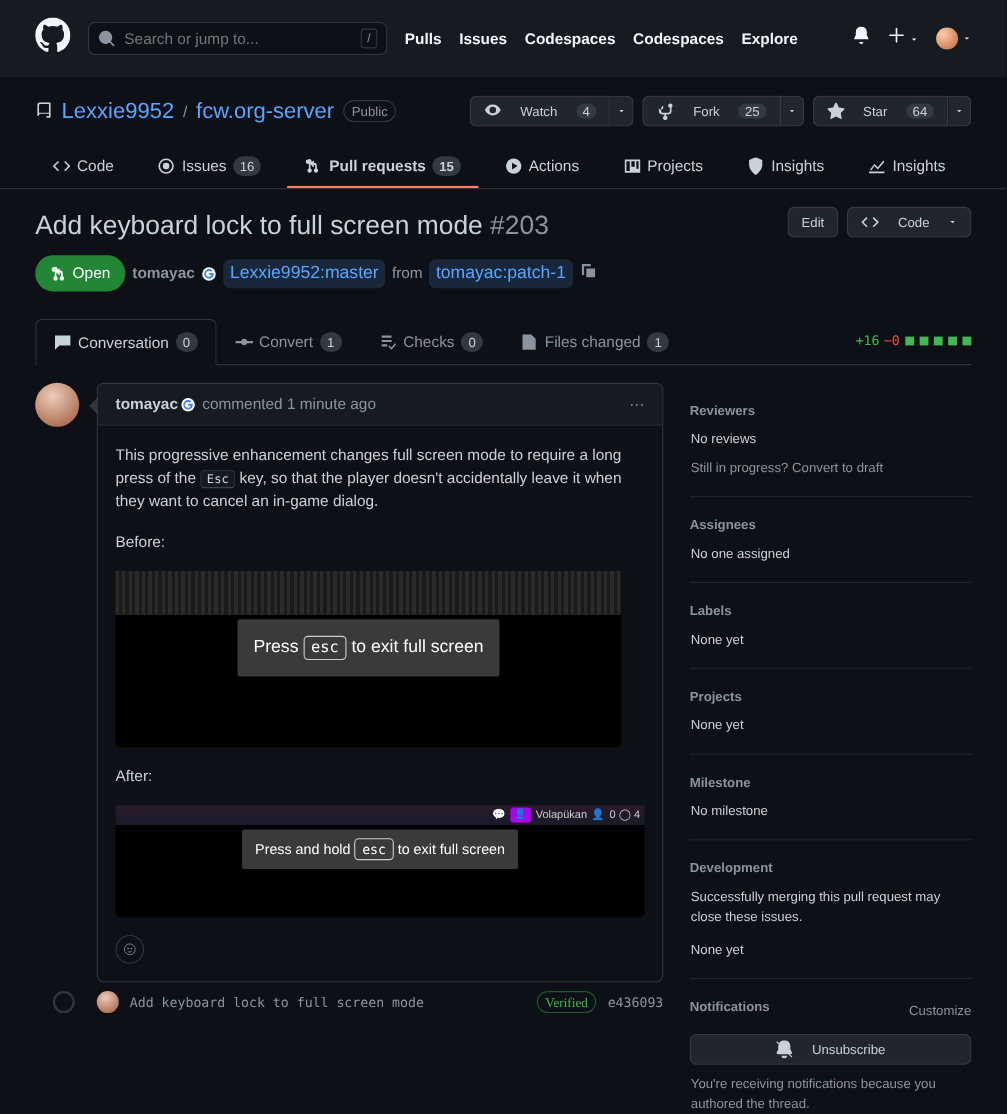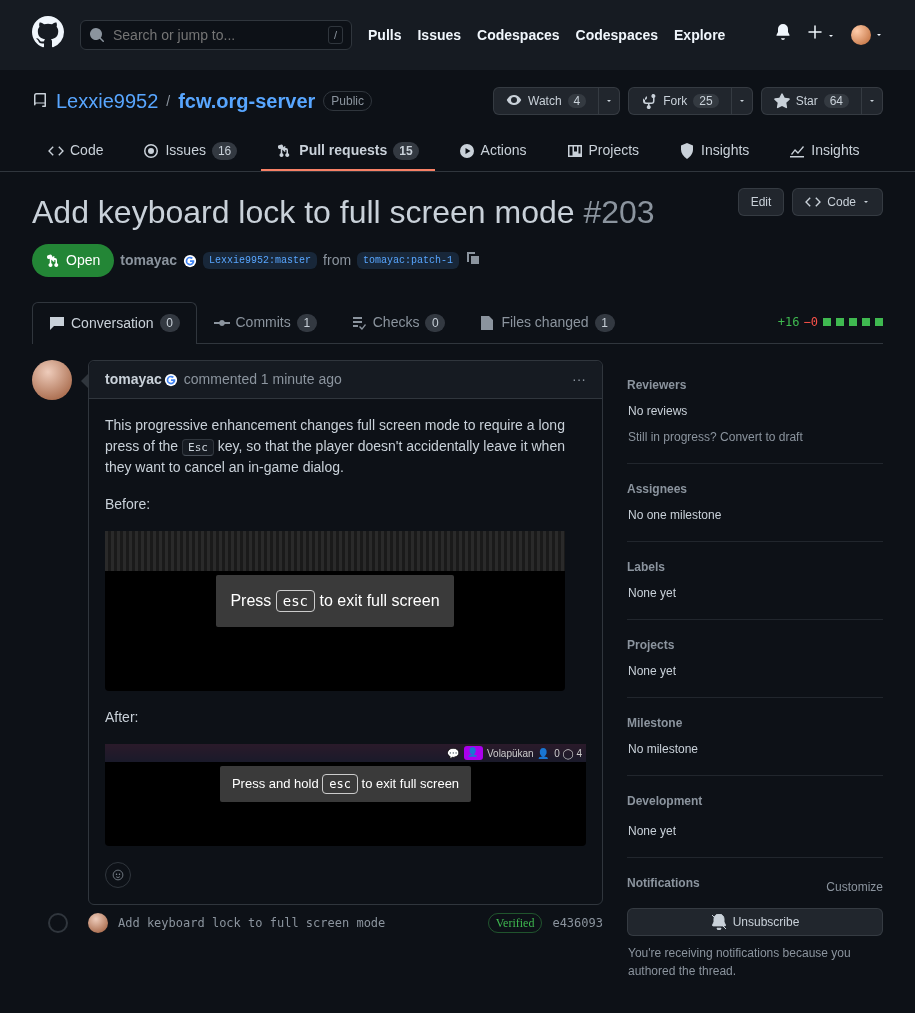--- a/index.html
+++ b/index.html
@@ -29,41 +29,41 @@
   .top-right{margin-left:auto;display:flex;align-items:center;gap:16px;color:#f0f6fc}
   .avatar{width:20px;height:20px;border-radius:50%;background:linear-gradient(135deg,#6f42c1,#f66a0a)}
 
   
   .repo-head{padding:16px 32px 0;border-bottom:1px solid var(--border);background:var(--bg)}
   .repo-title-row{display:flex;align-items:center;gap:8px;flex-wrap:wrap}
   .repo-title-row .sep{color:var(--muted)}
   .repo-title-row a{font-size:20px}
   .vis-badge{border:1px solid var(--border);color:var(--muted);font-size:12px;padding:0 7px;border-radius:2em;line-height:18px}
   .repo-actions{margin-left:auto;display:flex;gap:8px}
-  .btn{background:#21262d;border:1px solid rgba(240,246,252,.1);color:var(--text);font-size:12px;padding:4px 12px;border-radius:6px;display:inline-flex;align-items:center;gap:6px;cursor:pointer;height:28px;font-weight:500}
+  .btn{background:#21262d;border:1px solid rgba(240,246,252,.1);color:var(--text);font-size:12px;padding:4px 12px;border-radius:6px;display:inline-flex;align-items:center;gap:17px;cursor:pointer;height:28px;font-weight:500}
   .btn .count{background:rgba(110,118,129,.25);padding:0 6px;border-radius:2em;font-size:12px;font-weight:500}
   .btn-group{display:flex}
   .btn-group .btn:first-child{border-top-right-radius:0;border-bottom-right-radius:0}
   .btn-group .btn.drop{border-top-left-radius:0;border-bottom-left-radius:0;border-left:0;padding:4px 6px}
 
   .repo-tabs{display:flex;gap:8px;margin-top:16px;overflow-x:auto}
   .repo-tabs .tab{display:flex;align-items:center;gap:6px;padding:8px 16px;color:var(--text);font-size:14px;border-bottom:2px solid transparent;cursor:pointer;white-space:nowrap}
   .repo-tabs .tab.active{border-bottom-color:#f78166;font-weight:600}
   .counter{background:rgba(110,118,129,.4);color:var(--text);font-size:12px;padding:0 6px;border-radius:2em;line-height:18px;min-width:20px;text-align:center}
 
   
   .container{padding:16px 32px;max-width:1280px}
   .pr-head{display:flex;align-items:flex-start;gap:16px;flex-wrap:wrap}
-  .pr-title{font-size:32px;font-weight:400;margin:0 0 8px;color:var(--text)}
+  .pr-title{font-size:24px;font-weight:400;margin:0 0 8px;color:var(--text)}
   .pr-title .num{color:var(--muted);font-weight:300}
   .pr-actions{display:flex;gap:8px;margin-left:auto}
   .state-badge{background:var(--green);color:#fff;padding:6px 14px;border-radius:2em;font-weight:500;display:inline-flex;align-items:center;gap:4px}
   .merge-line{display:flex;align-items:center;gap:6px;flex-wrap:wrap;color:var(--muted);margin-bottom:16px}
   .merge-line strong{color:var(--muted);font-weight:600}
-  code.branch{background:rgba(88,166,255,.15);color:var(--link);padding:1px 6px;border-radius:6px;font-family:Liberation Mono, monospace;font-size:10px}
+  code.branch{background:rgba(88,166,255,.15);color:var(--link);padding:1px 6px;border-radius:6px;font-family:Liberation Sans, sans-serif;font-size:16px}
 
   .tabnav{display:flex;border-bottom:1px solid var(--border);margin-top:8px;align-items:center}
   .tabnav .tnav{padding:10px 16px;display:flex;align-items:center;gap:6px;border:1px solid transparent;border-bottom:0;cursor:pointer;border-top-left-radius:6px;border-top-right-radius:6px;color:var(--muted)}
   .tabnav .tnav.active{background:var(--bg);border-color:var(--border);color:var(--text);margin-bottom:-1px}
   .diffstat{margin-left:auto;font-family:ui-monospace,monospace;font-size:12px;display:flex;align-items:center;gap:4px}
   .diffstat .plus{color:var(--green2)}
   .diffstat .minus{color:var(--red)}
   .diffstat .sq{display:inline-block;width:8px;height:8px;margin-left:1px}
   .diffstat .sq.g{background:var(--green2)}
 
@@ -152,21 +152,21 @@
   </div>
 </header>
 
 <div class="repo-head">
   <div class="repo-title-row">
     <svg width="16" height="16" viewBox="0 0 16 16" fill="#8b949e">
         <path d="M2 2.5A2.5 2.5 0 0 1 4.5 0h8.75a.75.75 0 0 1 .75.75v12.5a.75.75 0 0 1-.75.75h-2.5a.75.75 0 0 1 0-1.5h1.75v-2h-8a1 1 0 0 0-1 1v.25a.75.75 0 0 1-1.5 0v-9zm1.5 0v7.05c.32-.1.66-.15 1-.15h8V1.5H4.5a1 1 0 0 0-1 1z"></path>
       </svg>
     <a>Lexxie9952</a>
     <span class="sep">/</span>
-    <a style="font-weight:700">fcw.org-server</a>
+    <a style="font-weight:400">fcw.org-server</a>
     <span class="vis-badge">Public</span>
     <div class="repo-actions">
       <div class="btn-group">
         <button class="btn">
             <svg width="16" height="16" viewBox="0 0 16 16">
               <path d="M8 2c3 0 5.6 1.8 7 4.5a1 1 0 0 1 0 1C13.6 10.2 11 12 8 12s-5.6-1.8-7-4.5a1 1 0 0 1 0-1C2.4 3.8 5 2 8 2zm0 2a3 3 0 1 0 0 6 3 3 0 0 0 0-6z"></path>
             </svg>
             <span>Watch</span>
             <span class="count">4</span>
           </button>
@@ -298,21 +298,21 @@
         <svg width="16" height="16" viewBox="0 0 16 16">
           <path d="M1 2h14v9H5l-4 4V2z"></path>
         </svg>
         <span>Conversation</span>
         <span class="counter">0</span>
       </div>
     <div class="tnav">
         <svg width="16" height="16" viewBox="0 0 16 16">
           <path d="M8 5a3 3 0 0 0-2.8 2H0v2h5.2a3 3 0 0 0 5.6 0H16V7h-5.2A3 3 0 0 0 8 5z"></path>
         </svg>
-        <span>Commits</span>
+        <span>Convert</span>
         <span class="counter">1</span>
       </div>
     <div class="tnav">
         <svg width="16" height="16" viewBox="0 0 16 16">
           <path d="M2 2h9v2H2V2zm0 4h9v2H2V6zm0 4h5v2H2v-2zm12-1l-3 4-2-2-1 1 3 3 4-5-1-1z"></path>
         </svg>
         <span>Checks</span>
         <span class="counter">0</span>
       </div>
     <div class="tnav">
@@ -392,36 +392,37 @@
     </div>
 
     <aside class="sidebar">
       <div class="side-block">
         <h4>Reviewers</h4>
         <p>No reviews</p>
         <p style="margin-top:8px"><span class="muted">Still in progress?</span> <a style="color:var(--muted)">Convert to draft</a></p>
       </div>
       <div class="side-block">
         <h4>Assignees</h4>
-        <p>No one milestone</p>
+        <p>No one assigned</p>
       </div>
       <div class="side-block">
         <h4>Labels</h4>
         <p>None yet</p>
       </div>
       <div class="side-block">
         <h4>Projects</h4>
         <p>None yet</p>
       </div>
       <div class="side-block">
         <h4>Milestone</h4>
         <p>No milestone</p>
       </div>
       <div class="side-block">
         <h4>Development</h4>
+        <p>Successfully merging this pull request may close these issues.</p>
         <p style="margin-top:12px">None yet</p>
       </div>
       <div class="side-block" style="border-bottom:0">
         <div class="side-head">
           <h4>Notifications</h4>
           <a style="color:var(--muted);font-size:12px">Customize</a>
         </div>
         <button class="btn side-btn">
             <svg width="16" height="16" viewBox="0 0 16 16">
               <path d="M8 16a2 2 0 0 0 2-1.75H6A2 2 0 0 0 8 16zM3 5a5 5 0 0 1 10 0v3l1.4 2.8a.75.75 0 0 1-.67 1.08H2.27a.75.75 0 0 1-.67-1.08L3 8V5zM1 1l14 14" stroke="currentColor" stroke-width="1" fill="currentColor"></path>

